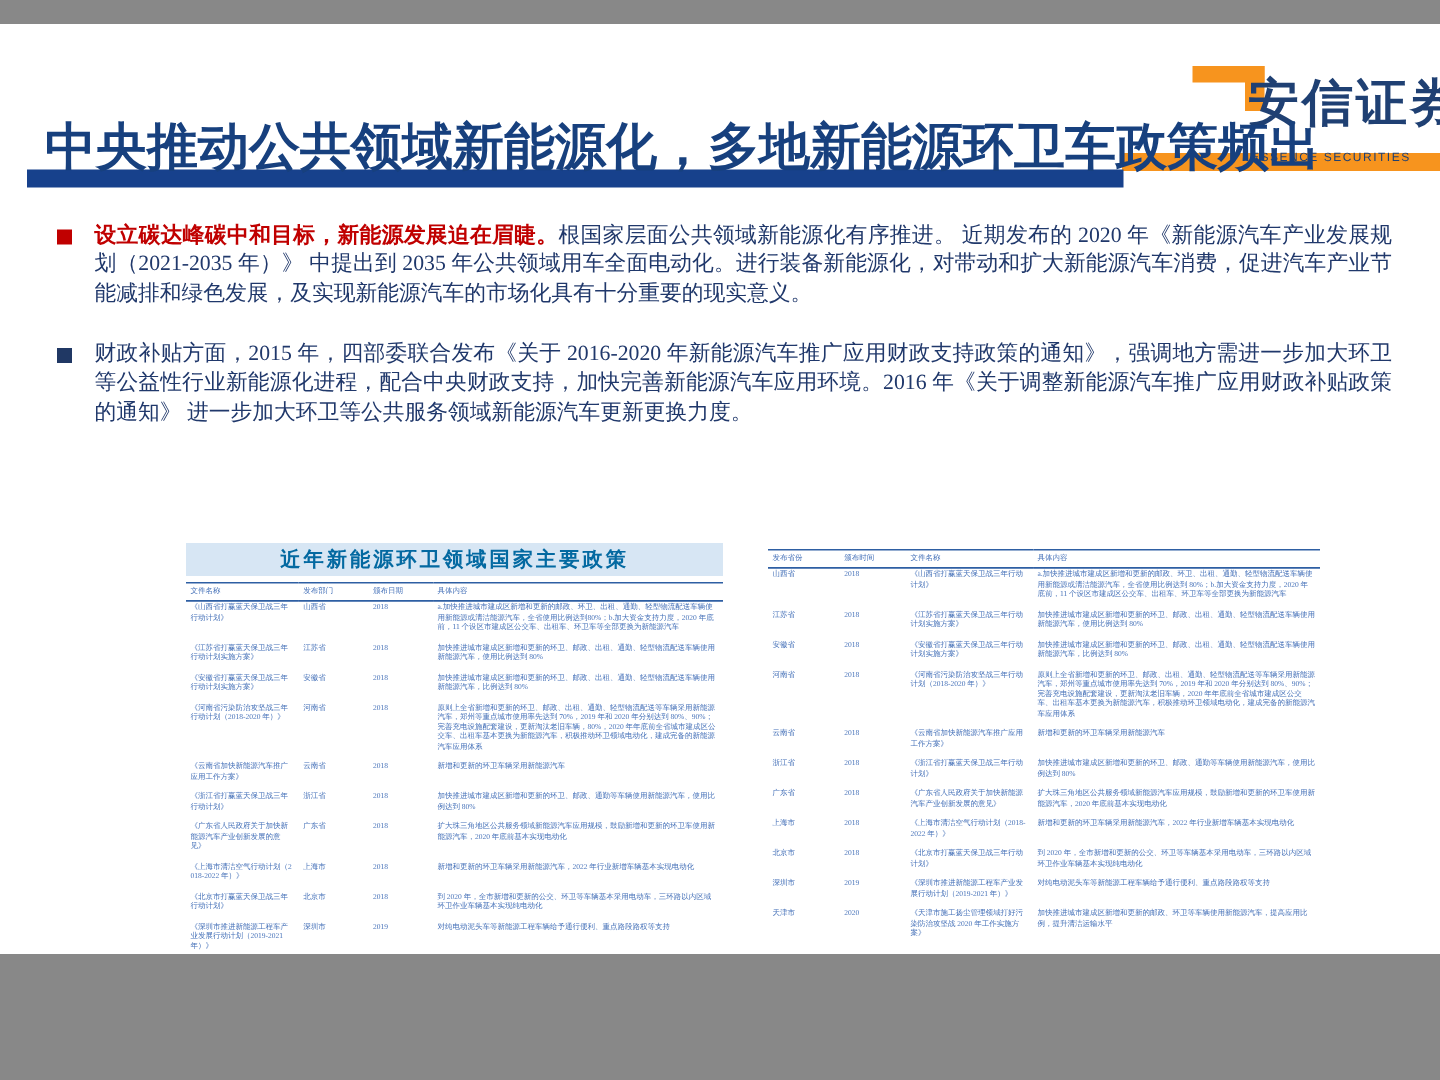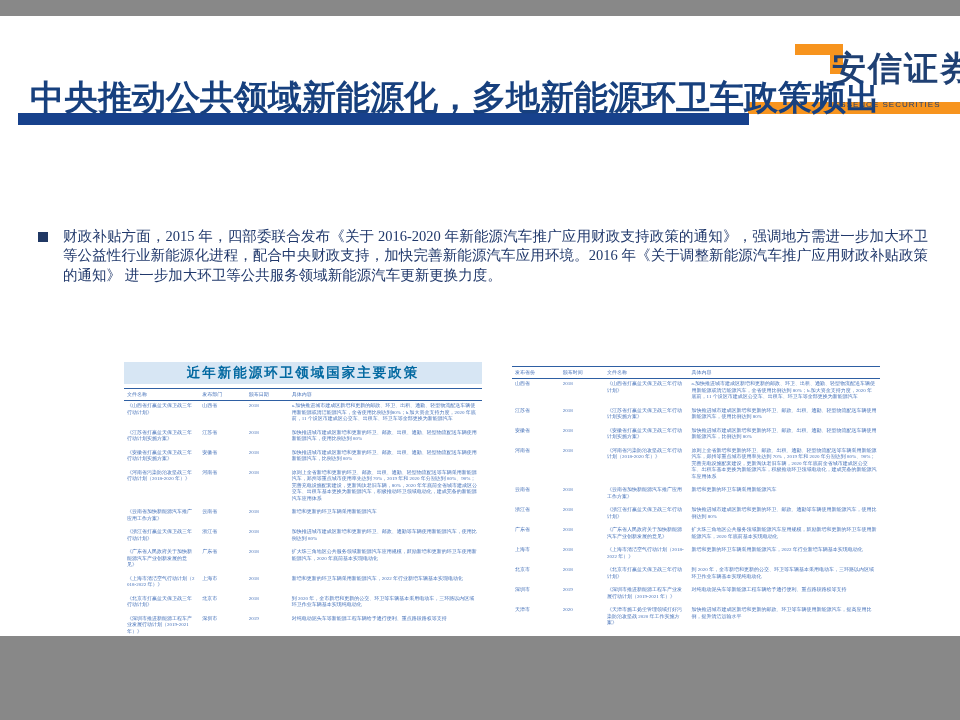--- a/index.html
+++ b/index.html
@@ -66,20 +66,24 @@
   <div class="logo-wrap">
     <div class="logo-bracket-h"></div>
     <div class="logo-bracket-v"></div>
     <div class="logo-cn">安信证券</div>
     <div class="logo-en">ESSENCE SECURITIES</div>
   </div>
   <h1 class="title">中央推动公共领域新能源化，多地新能源环卫车政策频出</h1>
   <div class="bar-orange"></div>
   <div class="bar-blue"></div>
 
+  <p class="bullet b1">
+    <span class="marker marker-red"></span>
+    <span class="lead-red">设立碳达峰碳中和目标，新能源发展迫在眉睫。</span><span>根国家层面公共领域新能源化有序推进。 近期发布的 2020 年《新能源汽车产业发展规划（2021-2035 年）》 中提出到 2035 年公共领域用车全面电动化。进行装备新能源化，对带动和扩大新能源汽车消费，促进汽车产业节能减排和绿色发展，及实现新能源汽车的市场化具有十分重要的现实意义。</span>
+  </p>
   <p class="bullet b2">
     <span class="marker marker-navy"></span>
     <span>财政补贴方面，2015 年，四部委联合发布《关于 2016-2020 年新能源汽车推广应用财政支持政策的通知》，强调地方需进一步加大环卫等公益性行业新能源化进程，配合中央财政支持，加快完善新能源汽车应用环境。2016 年《关于调整新能源汽车推广应用财政补贴政策的通知》 进一步加大环卫等公共服务领域新能源汽车更新更换力度。</span>
   </p>
 
   <div class="policy-card card-left">
     <div class="card-title">近年新能源环卫领域国家主要政策</div>
     <table class="policy-table">
       <colgroup>
         <col style="width:21%">

